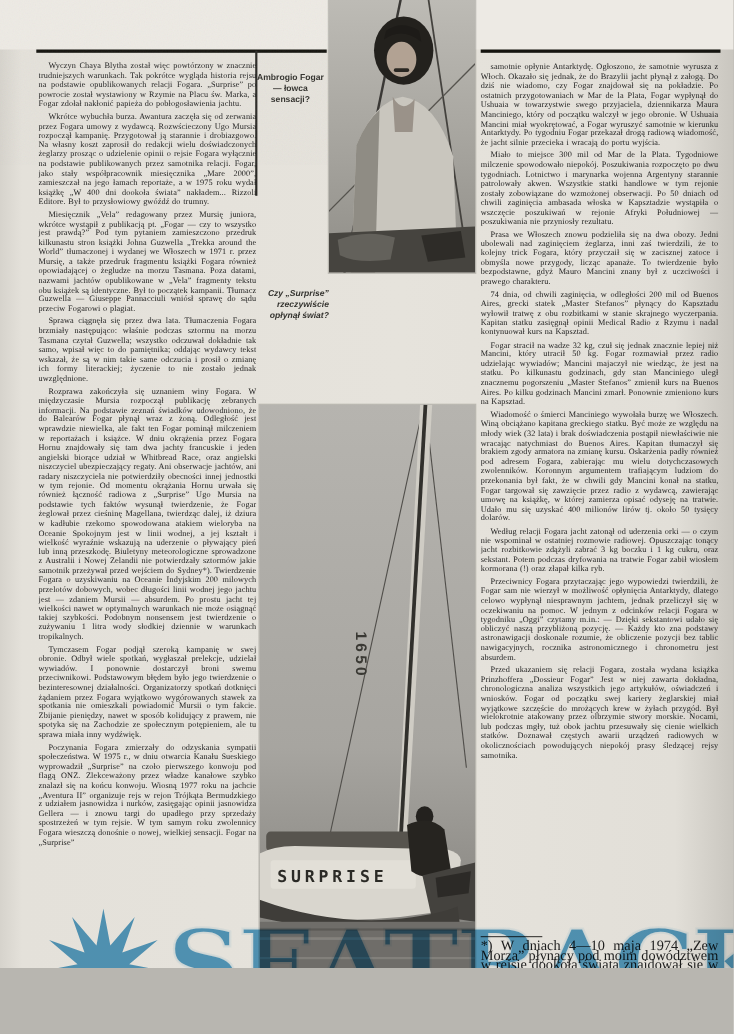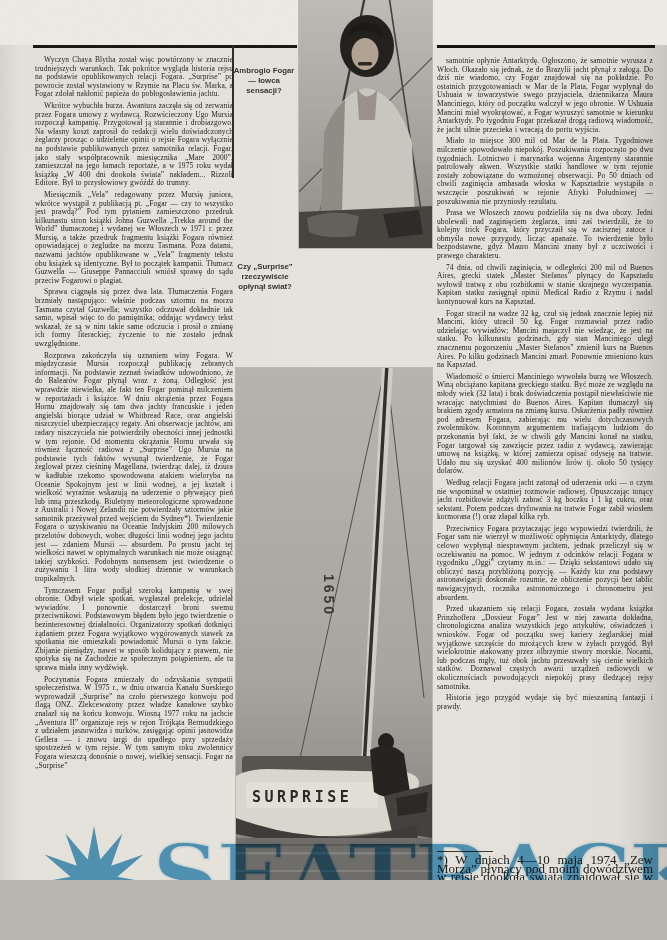--- a/index.html
+++ b/index.html
@@ -11,21 +11,21 @@
   .rule-left{left:33px;top:45px;width:264px;}
   .rule-right{left:437px;top:45px;width:218px;}
   .vrule{position:absolute;left:232px;top:46px;width:2px;height:132px;background:#2b2a26;}
   .col{position:absolute;overflow:hidden;text-align:justify;}
   .col p{margin:0 0 3px 0;text-indent:9px;font-size:7.5px;line-height:8.6px;letter-spacing:.1px;word-spacing:.4px;}
   .col-left{left:35px;top:56px;width:198px;height:880px;}
   .col-right{left:437px;top:57px;width:216px;height:786px;}
   .caption{position:absolute;font-family:"Liberation Sans","DejaVu Sans",sans-serif;
            font-weight:bold;font-size:7.8px;line-height:10px;color:#33322e;}
   .caption-portrait{left:231px;top:66px;width:66px;text-align:center;}
-  .caption-boat{left:231px;top:262px;width:68px;text-align:center;}
+  .caption-boat{left:231px;top:262px;width:68px;text-align:right;font-style:italic;}
   .photo{position:absolute;overflow:hidden;box-shadow:0 0 0 1px rgba(60,58,52,.25);}
   .photo-portrait{left:299px;top:0;width:133px;height:248px;}
   .photo-boat{left:236px;top:368px;width:196px;height:566px;}
   .footnote-rule{position:absolute;left:437px;top:851px;width:56px;height:1px;background:#3a3936;}
   .footnote{position:absolute;left:437px;top:856px;width:216px;font-size:13px;line-height:8.5px;text-align:justify;}
   .page-number{position:absolute;left:618px;top:898px;font-size:14px;font-weight:normal;color:#23221e;z-index:30;}
   .watermark-text{position:absolute;left:152px;top:826px;z-index:50;white-space:nowrap;
       font-family:"DejaVu Serif",serif;font-weight:bold;font-size:93px;letter-spacing:-3px;
       color:#4a9bc9;-webkit-text-stroke:2px rgba(236,246,251,.95);
       mix-blend-mode:multiply;opacity:.92;transform:scaleY(.92);transform-origin:top left;}
@@ -117,21 +117,20 @@
   <div class="col col-right">
       <p>samotnie opłynie Antarktydę. Ogłoszono, że samotnie wyrusza z Włoch. Okazało się jednak, że do Brazylii jacht płynął z załogą. Do dziś nie wiadomo, czy Fogar znajdował się na pokładzie. Po ostatnich przygotowaniach w Mar de la Plata, Fogar wypłynął do Ushuaia w towarzystwie swego przyjaciela, dziennikarza Maura Manciniego, który od początku walczył w jego obronie. W Ushuaia Mancini miał wyokrętować, a Fogar wyruszyć samotnie w kierunku Antarktydy. Po tygodniu Fogar przekazał drogą radiową wiadomość, że jacht silnie przecieka i wracają do portu wyjścia.</p>
       <p>Miało to miejsce 300 mil od Mar de la Plata. Tygodniowe milczenie spowodowało niepokój. Poszukiwania rozpoczęto po dwu tygodniach. Lotnictwo i marynarka wojenna Argentyny starannie patrolowały akwen. Wszystkie statki handlowe w tym rejonie zostały zobowiązane do wzmożonej obserwacji. Po 50 dniach od chwili zaginięcia ambasada włoska w Kapsztadzie wystąpiła o wszczęcie poszukiwań w rejonie Afryki Południowej — poszukiwania nie przyniosły rezultatu.</p>
       <p>Prasa we Włoszech znowu podzieliła się na dwa obozy. Jedni ubolewali nad zaginięciem żeglarza, inni zaś twierdzili, że to kolejny trick Fogara, który przyczaił się w zacisznej zatoce i obmyśla nowe przygody, licząc apanaże. To twierdzenie było bezpodstawne, gdyż Mauro Mancini znany był z uczciwości i prawego charakteru.</p>
       <p>74 dnia, od chwili zaginięcia, w odległości 200 mil od Buenos Aires, grecki statek „Master Stefanos” płynący do Kapsztadu wyłowił tratwę z obu rozbitkami w stanie skrajnego wyczerpania. Kapitan statku zasięgnął opinii Medical Radio z Rzymu i nadal kontynuował kurs na Kapsztad.</p>
       <p>Fogar stracił na wadze 32 kg, czuł się jednak znacznie lepiej niż Mancini, który utracił 50 kg. Fogar rozmawiał przez radio udzielając wywiadów; Mancini majaczył nie wiedząc, że jest na statku. Po kilkunastu godzinach, gdy stan Manciniego uległ znacznemu pogorszeniu „Master Stefanos” zmienił kurs na Buenos Aires. Po kilku godzinach Mancini zmarł. Ponownie zmieniono kurs na Kapsztad.</p>
       <p>Wiadomość o śmierci Manciniego wywołała burzę we Włoszech. Winą obciążano kapitana greckiego statku. Być może ze względu na młody wiek (32 lata) i brak doświadczenia postąpił niewłaściwie nie wracając natychmiast do Buenos Aires. Kapitan tłumaczył się brakiem zgody armatora na zmianę kursu. Oskarżenia padły również pod adresem Fogara, zabierając mu wielu dotychczasowych zwolenników. Koronnym argumentem trafiającym ludziom do przekonania był fakt, że w chwili gdy Mancini konał na statku, Fogar targował się zawzięcie przez radio z wydawcą, zawierając umowę na książkę, w której zamierza opisać odyseję na tratwie. Udało mu się uzyskać 400 milionów lirów tj. około 50 tysięcy dolarów.</p>
       <p>Według relacji Fogara jacht zatonął od uderzenia orki — o czym nie wspominał w ostatniej rozmowie radiowej. Opuszczając tonący jacht rozbitkowie zdążyli zabrać 3 kg boczku i 1 kg cukru, oraz sekstant. Potem podczas dryfowania na tratwie Fogar zabił wiosłem kormorana (!) oraz złapał kilka ryb.</p>
       <p>Przeciwnicy Fogara przytaczając jego wypowiedzi twierdzili, że Fogar sam nie wierzył w możliwość opłynięcia Antarktydy, dlatego celowo wypłynął niesprawnym jachtem, jednak przeliczył się w oczekiwaniu na pomoc. W jednym z odcinków relacji Fogara w tygodniku „Oggi” czytamy m.in.: — Dzięki sekstantowi udało się obliczyć naszą przybliżoną pozycję. — Każdy kto zna podstawy astronawigacji doskonale rozumie, że obliczenie pozycji bez tablic nawigacyjnych, rocznika astronomicznego i chronometru jest absurdem.</p>
       <p>Przed ukazaniem się relacji Fogara, została wydana książka Prinzhoffera „Dossieur Fogar” Jest w niej zawarta dokładna, chronologiczna analiza wszystkich jego artykułów, oświadczeń i wniosków. Fogar od początku swej kariery żeglarskiej miał wyjątkowe szczęście do mrożących krew w żyłach przygód. Był wielokrotnie atakowany przez olbrzymie stwory morskie. Nocami, lub podczas mgły, tuż obok jachtu przesuwały się cienie wielkich statków. Doznawał częstych awarii urządzeń radiowych w okolicznościach powodujących niepokój prasy śledzącej rejsy samotnika.</p>
-      <p>Historia jego przygód wydaje się być mieszaniną fantazji i prawdy.</p>
     </div>
 
   <div class="footnote-rule"></div>
   <div class="footnote">*) W dniach 4—10 maja 1974 „Zew Morza” płynący pod moim dowództwem w rejsie dookoła świata znajdował się w drodze z Avatiu na wyspach Cooka do Auckland na Nowej Zelandii. Odbierane wówczas prognozy pogody nie potwierdzały sztormów cytowanych przez Fogara.</div>
 
   <div class="page-number">23</div>
 
   <svg class="noise" xmlns="http://www.w3.org/2000/svg">
     <filter id="n">
         <feTurbulence type="fractalNoise" baseFrequency="0.9" numOctaves="2"></feTurbulence>

